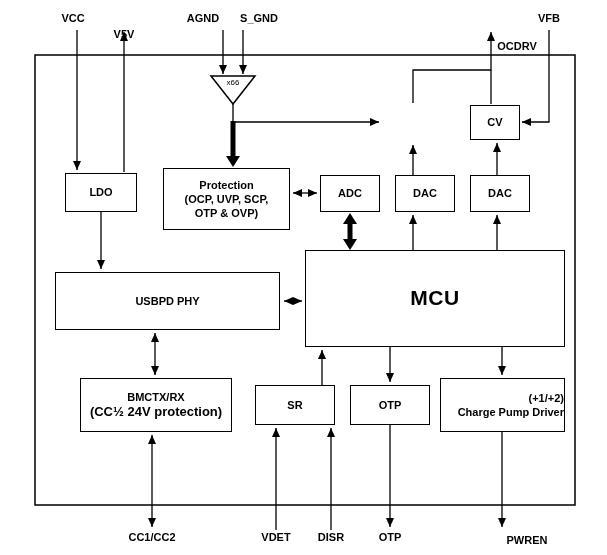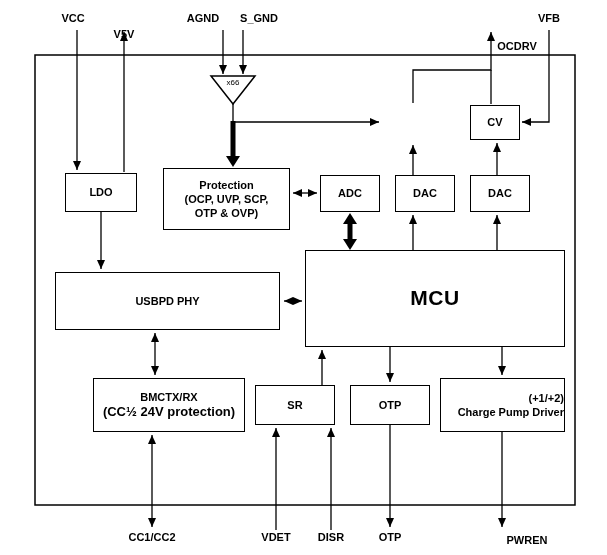--- a/index.html
+++ b/index.html
@@ -145,21 +145,21 @@
   </div>
 
   <div class="block" style="left:55px; top:272px; width:225px; height:58px;">
     <div>USBPD PHY</div>
   </div>
 
   <div class="block" style="left:305px; top:250px; width:260px; height:97px;">
     <div class="mcu-label">MCU</div>
   </div>
 
-  <div class="block" style="left:93px; top:378px; width:152px; height:54px;">
+  <div class="block" style="left:80px; top:378px; width:152px; height:54px;">
     <div>BMCTX/RX</div>
     <div class="small">(CC½ 24V protection)</div>
   </div>
 
   <div class="block" style="left:255px; top:385px; width:80px; height:40px;">
     <div>SR</div>
   </div>
 
   <div class="block" style="left:350px; top:385px; width:80px; height:40px;">
     <div>OTP</div>

